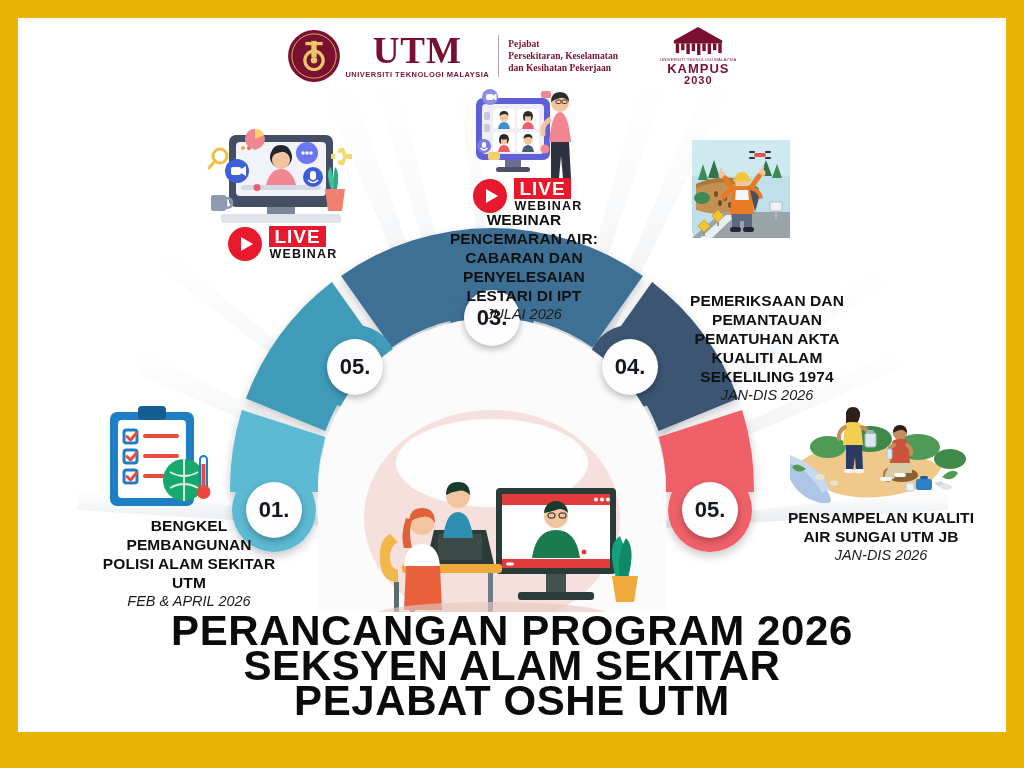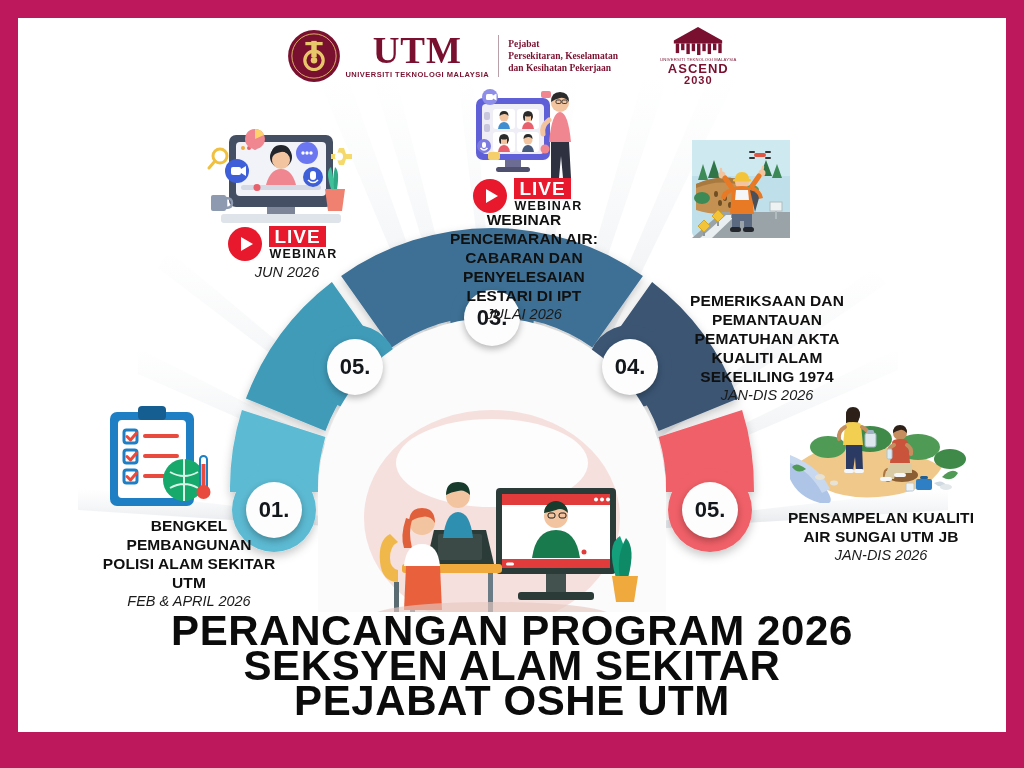--- a/index.html
+++ b/index.html
@@ -5,21 +5,21 @@
   * { box-sizing: border-box; margin: 0; padding: 0; }
   html, body {
     width: 1024px; height: 768px;
     font-family: "Liberation Sans", sans-serif;
     background: #ffffff;
     overflow: hidden;
   }
   #poster {
     position: relative;
     width: 1024px; height: 768px;
-    background: #be185d;
+    background: #eab308;
   }
   
   .canvas {
     position: absolute;
     left: 18px; top: 18px;
     width: 988px; height: 714px;
     background: #ffffff;
     overflow: hidden;
   }
   
@@ -166,21 +166,21 @@
             <rect x="36" y="36" width="7" height="22"></rect>
               <rect x="47" y="36" width="7" height="16"></rect>
             <rect x="58" y="36" width="7" height="24"></rect>
               <rect x="69" y="36" width="7" height="16"></rect>
             <rect x="80" y="36" width="7" height="22"></rect>
               <rect x="91" y="36" width="7" height="14"></rect>
             <rect x="102" y="36" width="7" height="20"></rect>
           </g>
         </svg>
         <div class="ascend-sub">UNIVERSITI TEKNOLOGI MALAYSIA</div>
-        <div class="ascend-t1">ASCEND</div>
+        <div class="ascend-t1">KAMPUS</div>
         <div class="ascend-t2">2030</div>
       </div>
     </div>
 
     <div class="arc-wrap">
       <svg viewBox="0 0 988 714" width="988" height="714">
         <defs>
           <filter id="sh" x="-40%" y="-40%" width="180%" height="180%">
             <feDropShadow dx="0" dy="4" stdDeviation="5" flood-color="#000" flood-opacity="0.22"></feDropShadow>
           </filter>
@@ -343,21 +343,20 @@
       </svg>
     </div>
     <div class="live-badge" style="position:absolute; left:205px; top:208px; width:120px;">
       <span class="play"></span>
       <span class="lw">
         <span class="live">LIVE</span>
         <span class="web">WEBINAR</span>
       </span>
     </div>
     <div class="item" style="left:142px; top:245px; width:254px;">
-      <div class="date">JUN 2026</div>
     </div>
 
     <div class="illus" style="left:440px; top:68px; width:132px; height:108px;">
       <svg viewBox="0 0 132 108" width="132" height="108">
         <rect x="18" y="12" width="74" height="62" rx="7" fill="#5f5fd8"></rect>
         <rect x="24" y="18" width="62" height="50" rx="4" fill="#efeef7"></rect>
 
         <g>
           <rect x="35" y="23" width="22" height="20" rx="3" fill="#fff"></rect>
           <circle cx="46" cy="31" r="4.5" fill="#f2c4a0"></circle>

